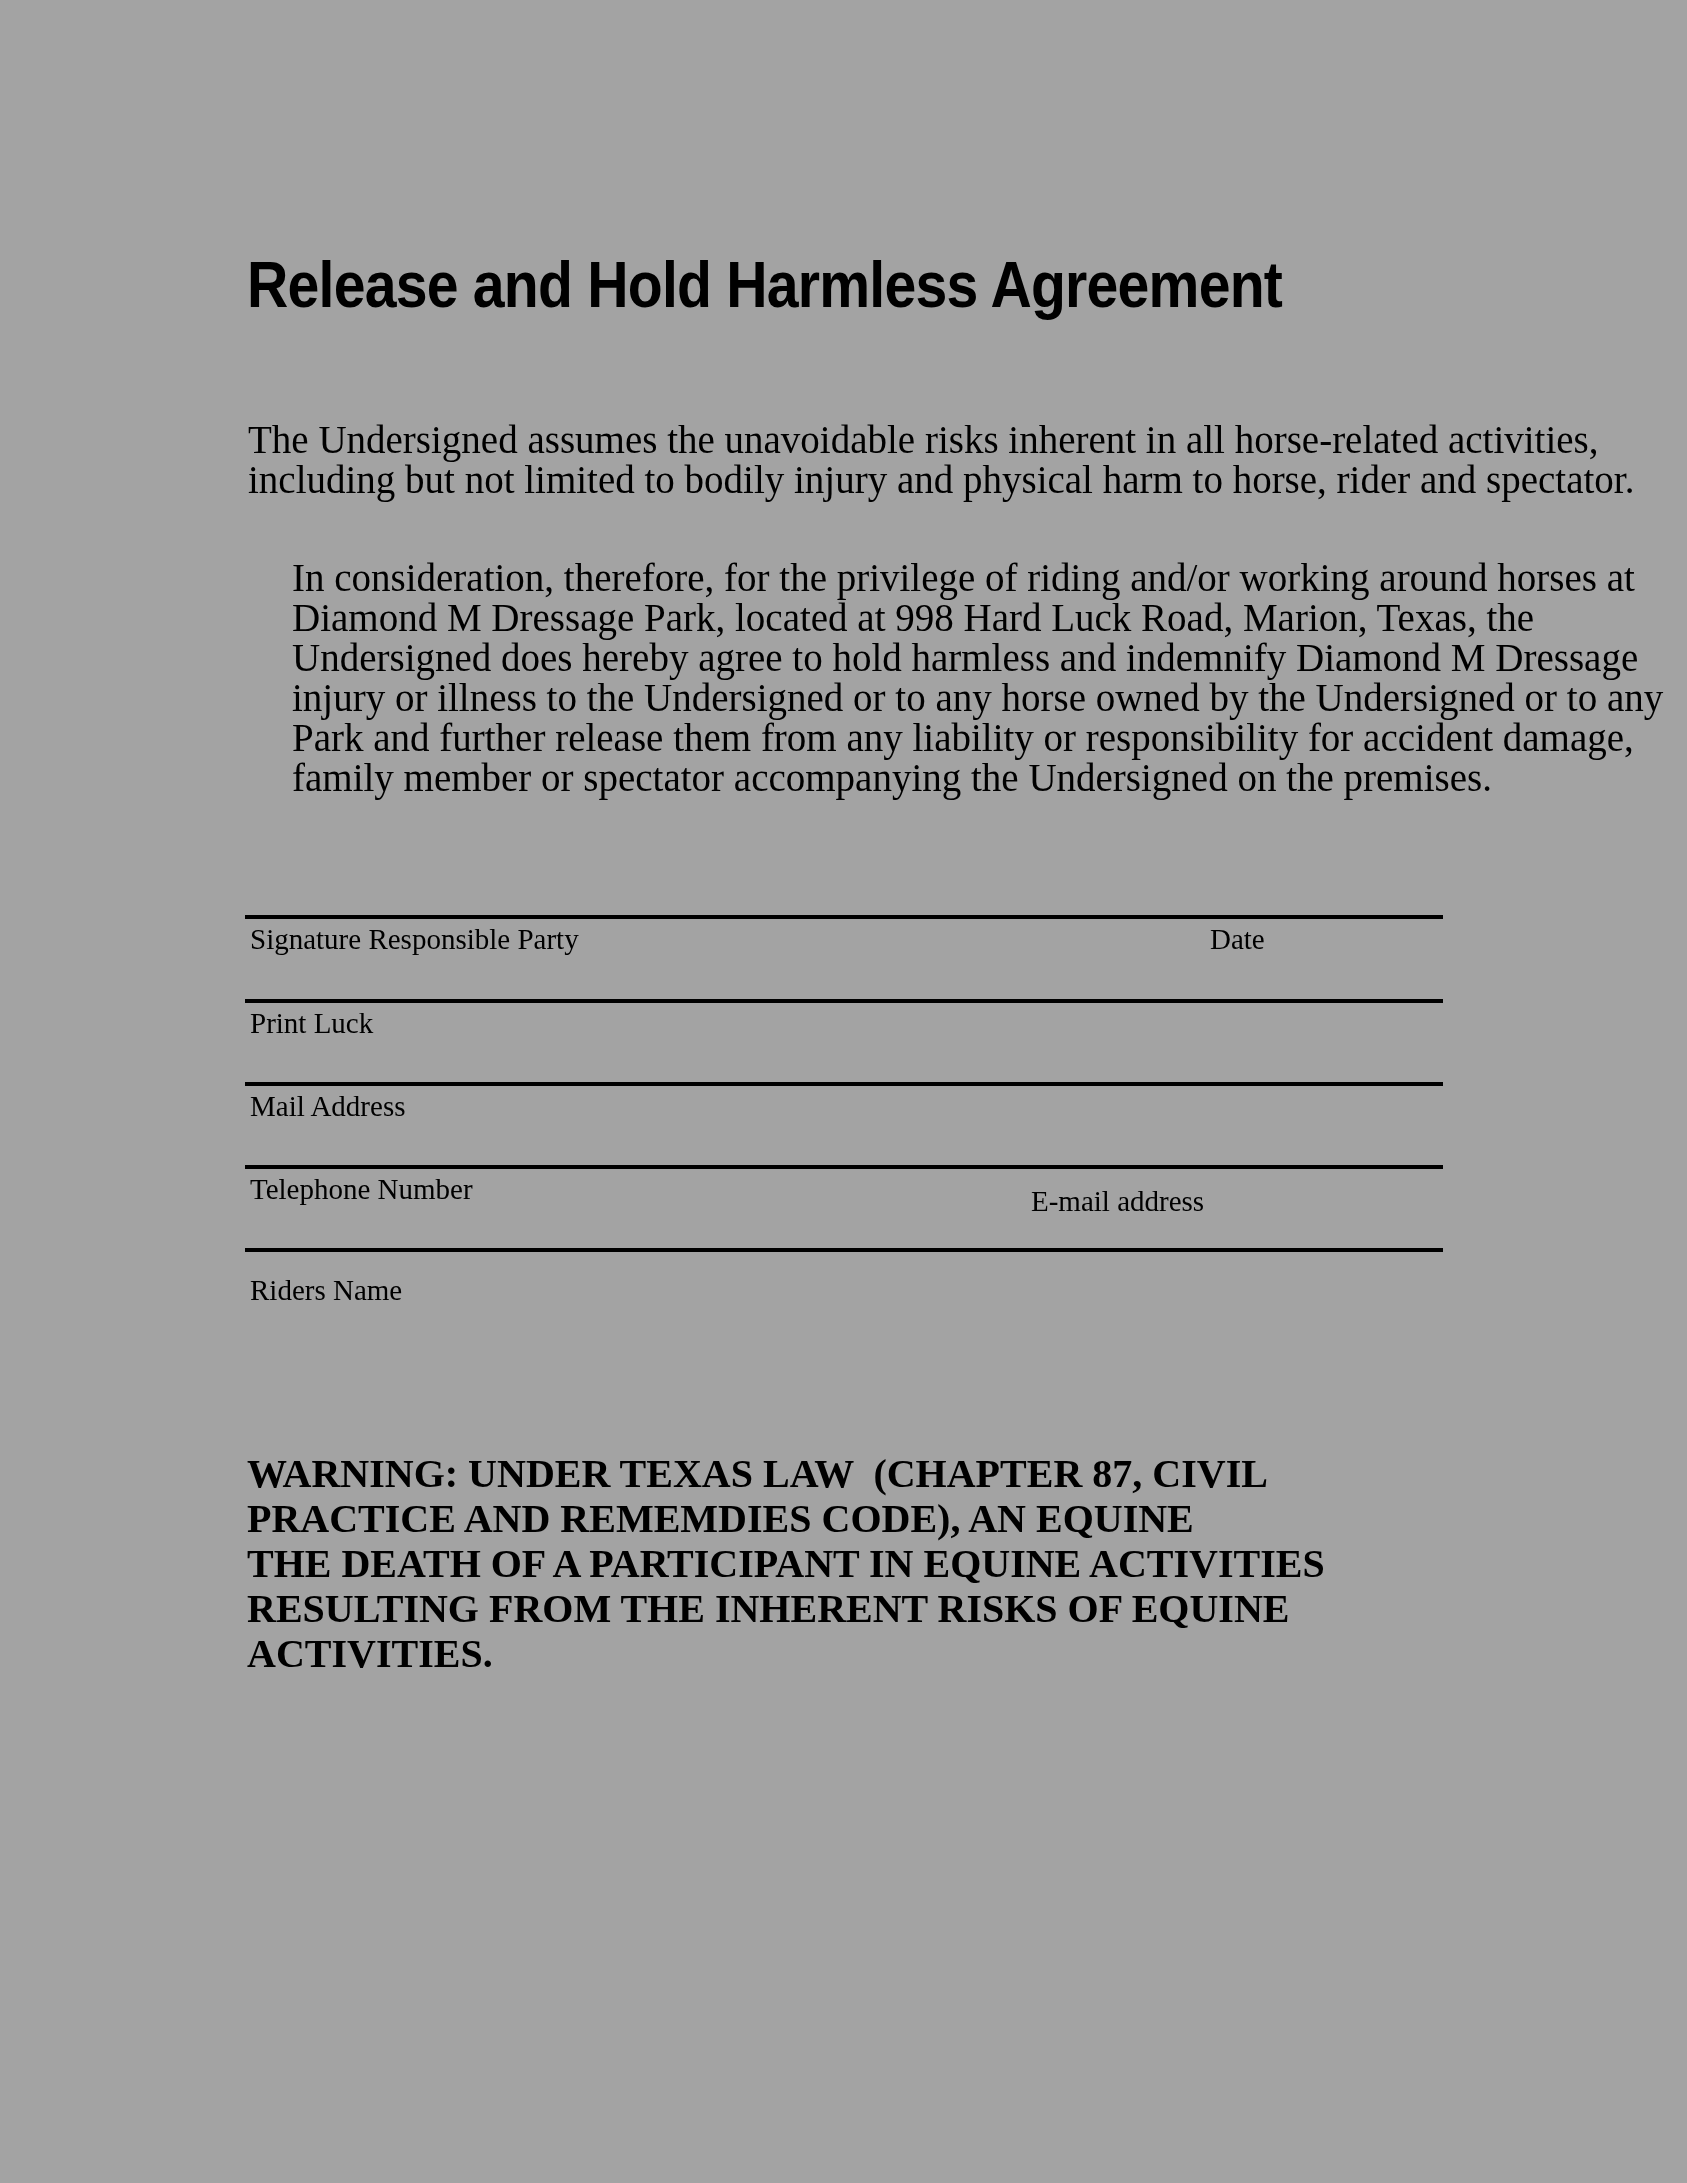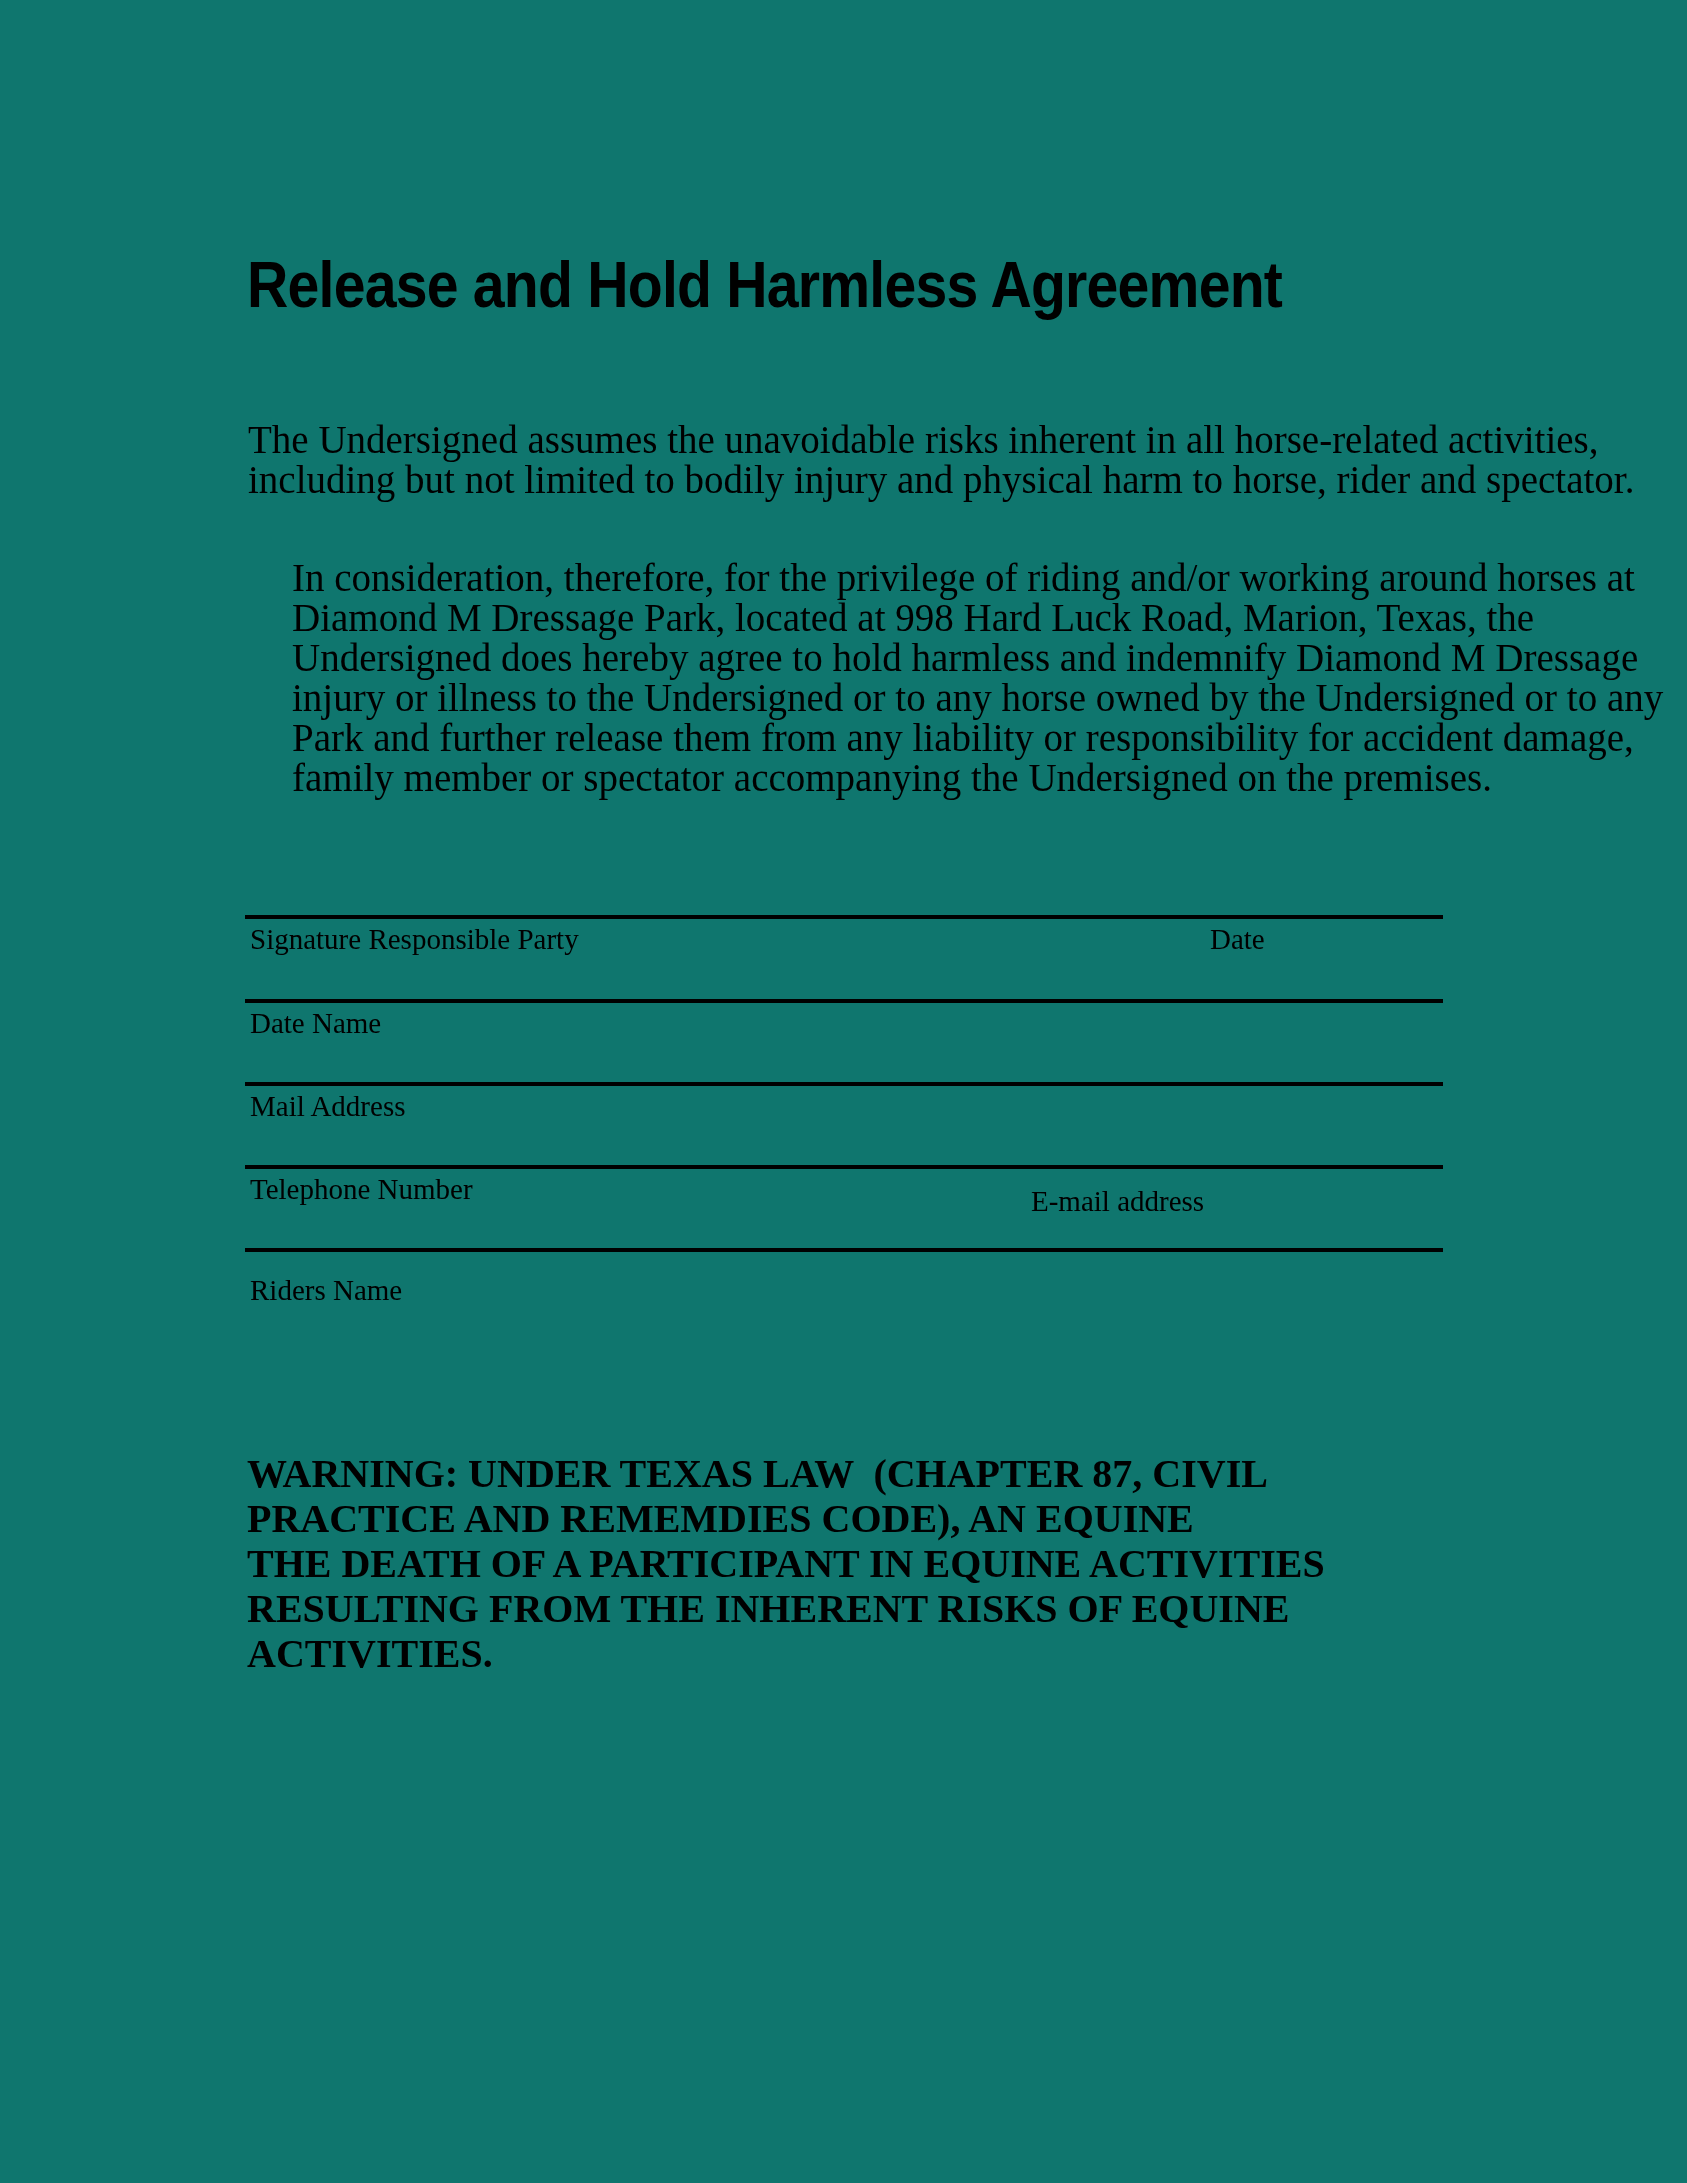--- a/index.html
+++ b/index.html
@@ -4,21 +4,21 @@
 <style>
   html, body {
     margin: 0;
     padding: 0;
     background: #ffffff;
   }
   .page {
     position: relative;
     width: 1687px;
     height: 2184px;
-    background: #0f766e;
+    background: #a3a3a3;
     color: #000000;
     overflow: hidden;
   }
   
   .doc-title {
     position: absolute;
     left: 247px;
     top: 208px;
     font-family: "Liberation Sans", "DejaVu Sans", sans-serif;
     font-weight: bold;
@@ -106,21 +106,21 @@
     <div class="tline">injury or illness to the Undersigned or to any horse owned by the Undersigned or to any</div>
     <div class="tline">Park and further release them from any liability or responsibility for accident damage,</div>
     <div class="tline">family member or spectator accompanying the Undersigned on the premises.</div>
   </div>
 
   <div class="field-rule rule-1"></div>
   <div class="field-label lbl-signature">Signature Responsible Party</div>
   <div class="field-label lbl-date">Date</div>
 
   <div class="field-rule rule-2"></div>
-  <div class="field-label lbl-print">Date Name</div>
+  <div class="field-label lbl-print">Print Luck</div>
 
   <div class="field-rule rule-3"></div>
   <div class="field-label lbl-mail">Mail Address</div>
 
   <div class="field-rule rule-4"></div>
   <div class="field-label lbl-phone">Telephone Number</div>
   <div class="field-label lbl-email">E-mail address</div>
 
   <div class="field-rule rule-5"></div>
   <div class="field-label lbl-riders">Riders Name</div>

